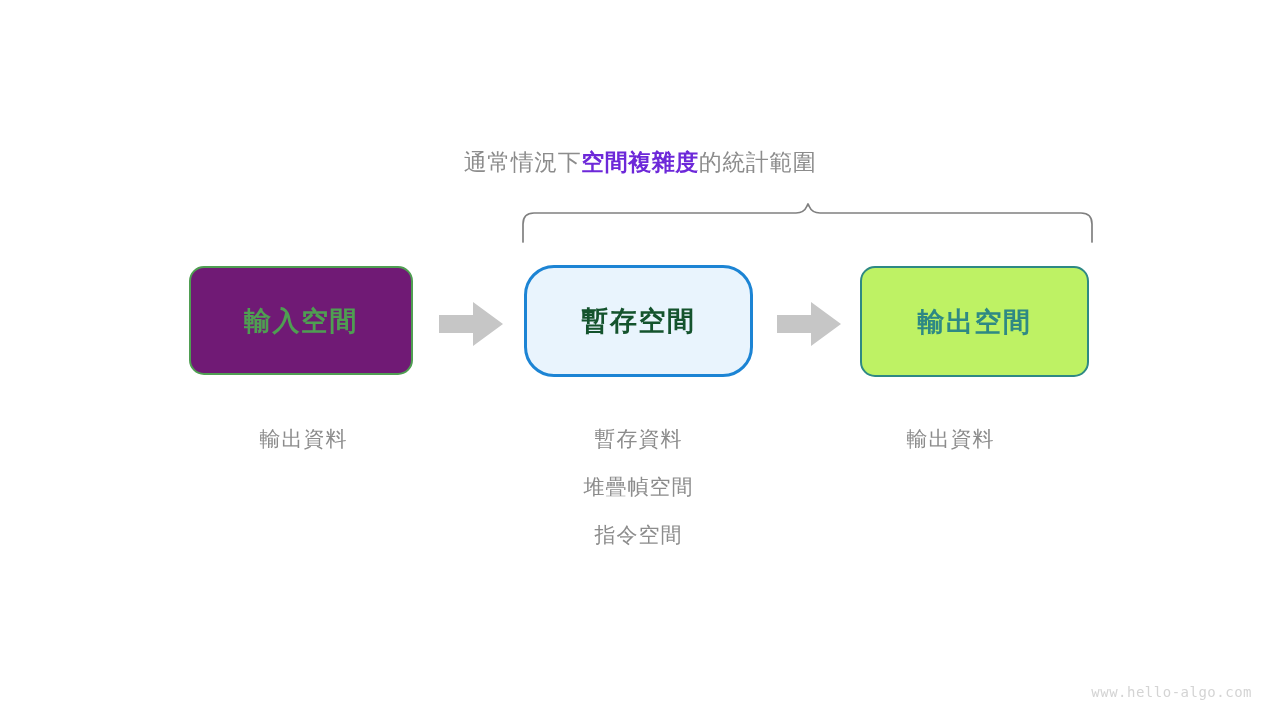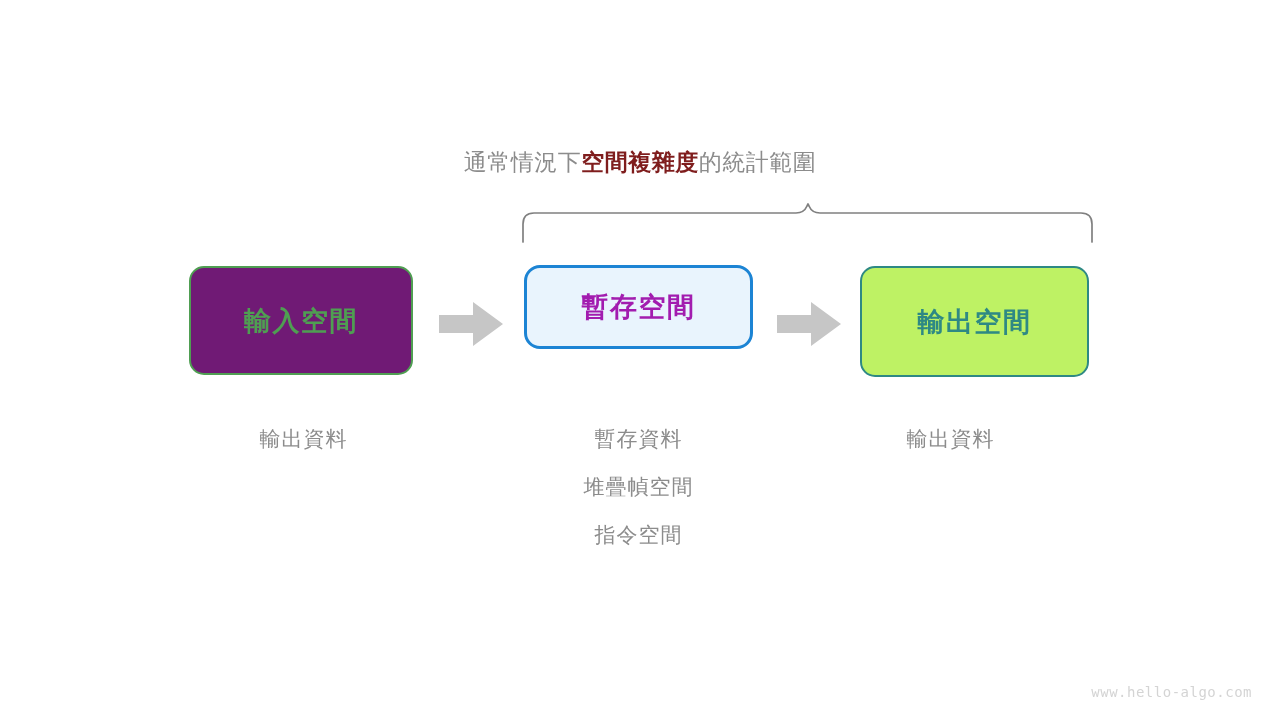--- a/index.html
+++ b/index.html
@@ -26,21 +26,21 @@
     top: 147px;
     width: 1280px;
     text-align: center;
     font-size: 23px;
     line-height: 30px;
     color: #8c8c8c;
     letter-spacing: 0.5px;
     white-space: nowrap;
   }
   .scope-title .normal { font-weight: 400; }
-  .scope-title .strong { font-weight: 700; color: #7f1d1d; }
+  .scope-title .strong { font-weight: 700; color: #6d28d9; }
 
   
   .brace-wrap {
     position: absolute;
     left: 515px;
     top: 198px;
     width: 585px;
     height: 52px;
   }
 
@@ -61,26 +61,26 @@
   }
   .box-input {
     left: 189px;
     background: #701a75;
     border: 2px solid #4f9e52;
     color: #4f9e52;
   }
   .box-temp {
     left: 524px;
     width: 229px;
-    height: 84px;
+    height: 112px;
     top: 265px;
     background: #e9f4fd;
     border: 3px solid #1c84d4;
-    color: #a21caf;
-    border-radius: 16px;
+    color: #14532d;
+    border-radius: 30px;
   }
   .box-output {
     left: 860px;
     width: 229px;
     height: 111px;
     background: #bef264;
     border: 2px solid #2e8984;
     color: #2e8984;
   }
 

